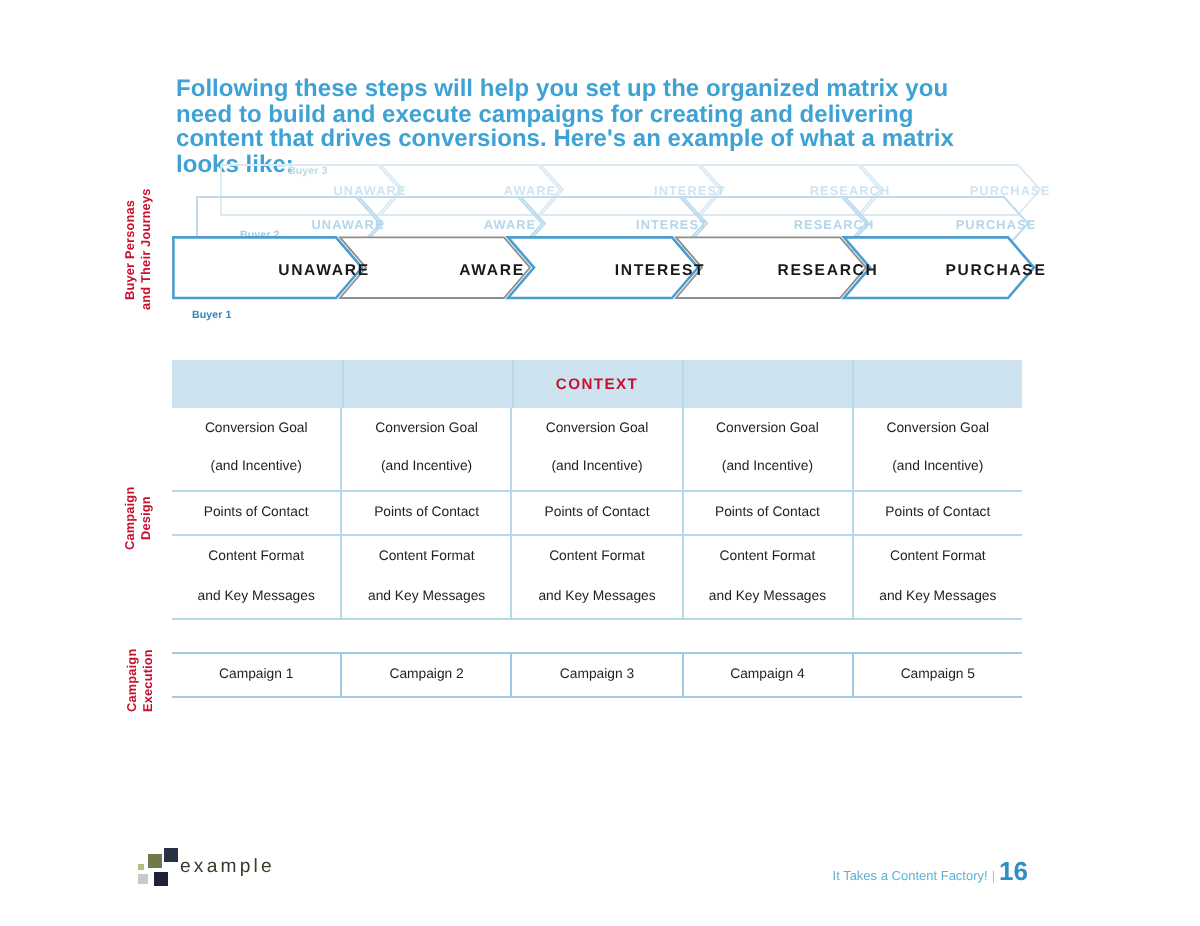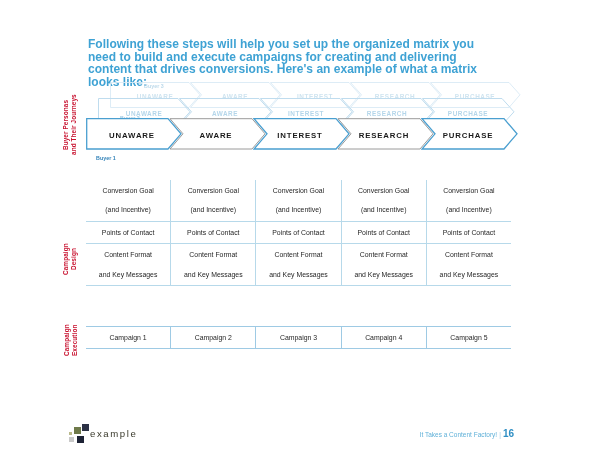--- a/index.html
+++ b/index.html
@@ -77,20 +77,21 @@
   #tag-b1 { left: 10px; top: 37px; color: #3282b8; }
 
   .stage-text {
     position: absolute;
     font-size: 7.6px;
     font-weight: bold;
     letter-spacing: 0.7px;
     text-align: center;
     white-space: nowrap;
     transform: translate(-50%, -50%);
+    margin-left: 30px;
   }
   .stage-text.faint3 { color: #cfe4f0; font-size: 6.4px; letter-spacing: 0.55px; }
   .stage-text.faint2 { color: #b4d6ea; font-size: 6.4px; letter-spacing: 0.55px; }
   .stage-text.solid  { color: #1a1a1a; font-size: 7.8px; letter-spacing: 0.85px; }
 
   
   #matrix {
     position: absolute;
     left: 86px;
     top: 180px;
@@ -183,21 +184,21 @@
     font-weight: normal;
   }
   #footer-right {
     position: absolute;
     right: 86px;
     top: 428px;
     font-size: 6.5px;
     color: #5fb0d8;
     white-space: nowrap;
   }
-  #footer-right .pg { color: #2f8fc4; font-weight: bold; font-size: 10px; }
+  #footer-right .pg { color: #2f8fc4; font-weight: bold; font-size: 13px; }
   #footer-right .sep { color: #9ecae4; padding: 0 2px; }
 </style>
 </head>
 <body>
 
 <div id="intro">Following these steps will help you set up the organized matrix you need to build and execute campaigns for creating and delivering content that drives conversions. Here's an example of what a matrix looks like:</div>
 
 <div class="vlabel" id="vlabel-personas">Buyer Personas
 and Their Journeys</div>
 <div class="vlabel" id="vlabel-design">Campaign
@@ -265,20 +266,27 @@
     <span class="stage-text solid" style="left:46px;  top:17px;">UNAWARE</span>
     <span class="stage-text solid" style="left:130px; top:17px;">AWARE</span>
     <span class="stage-text solid" style="left:214px; top:17px;">INTEREST</span>
     <span class="stage-text solid" style="left:298px; top:17px;">RESEARCH</span>
     <span class="stage-text solid" style="left:382px; top:17px;">PURCHASE</span>
   </div>
 </div>
 
 <div id="matrix">
 
+  <div id="context-band">
+    <div class="band-sep" style="left:85px;"></div>
+    <div class="band-sep" style="left:170px;"></div>
+    <div class="band-sep" style="left:255px;"></div>
+    <div class="band-sep" style="left:340px;"></div>
+    <div id="context-label">CONTEXT</div>
+  </div>
 
   <div class="matrix-row">
     <div class="matrix-cell">
         <span><span>Conversion Goal</span><br><span>(and Incentive)</span></span>
       </div>
     <div class="matrix-cell">
         <span><span>Conversion Goal</span><br><span>(and Incentive)</span></span>
       </div>
     <div class="matrix-cell">
         <span><span>Conversion Goal</span><br><span>(and Incentive)</span></span>

